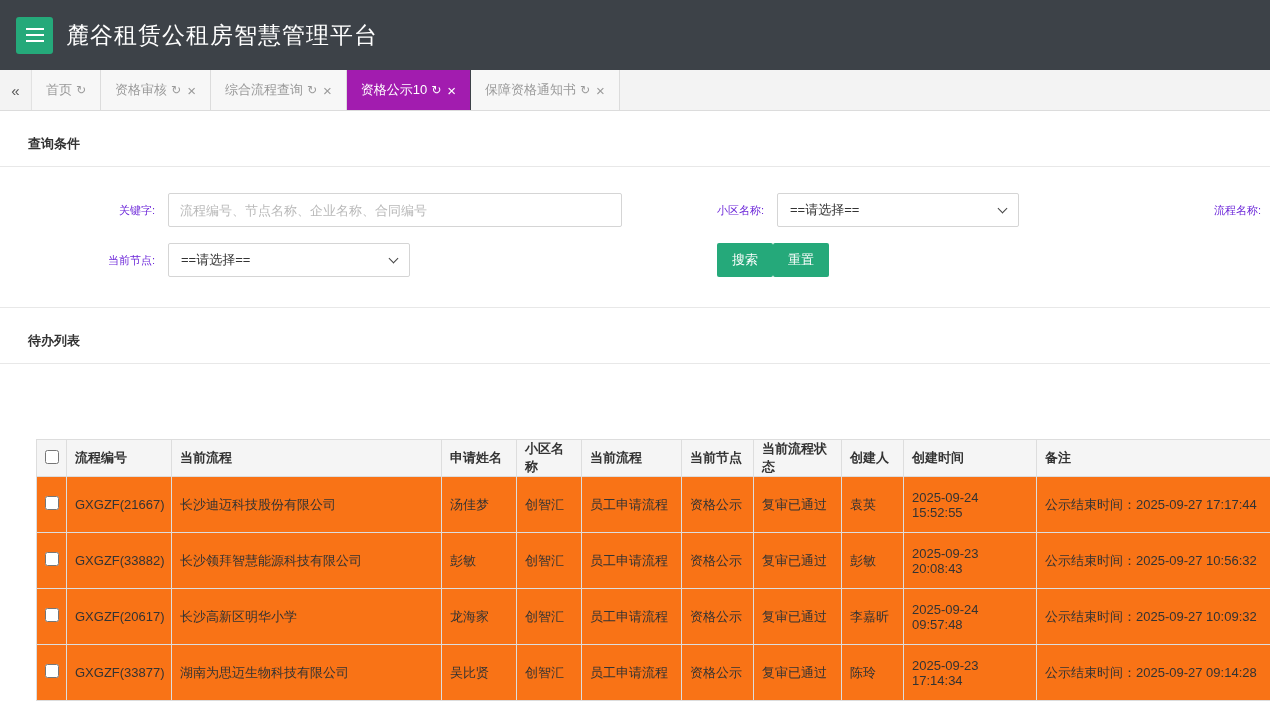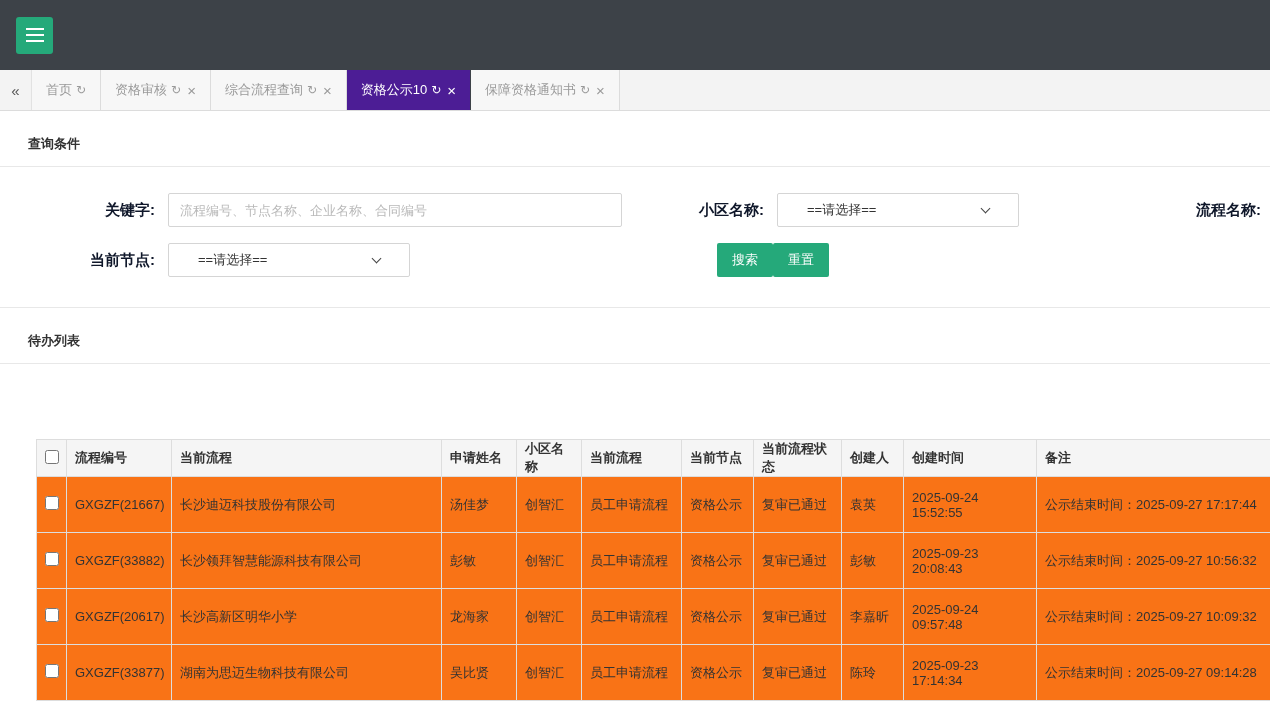--- a/index.html
+++ b/index.html
@@ -33,49 +33,49 @@
   }
   #tabs-container { display: flex; align-items: stretch; }
   .tab {
     display: flex; align-items: center; gap: 4px;
     padding: 0 14px; border-right: 1px solid #dcdcdc;
     color: #9a9a9a; font-size: 13px; cursor: pointer; background: #f7f7f7;
     white-space: nowrap;
   }
   .tab .refresh { font-size: 12px; line-height: 1; }
   .tab .close { font-size: 15px; line-height: 1; margin-left: 2px; }
-  .tab.active { background: #4c1d95; color: #fff; border-right-color: #3d4248; }
+  .tab.active { background: #a21caf; color: #fff; border-right-color: #3d4248; }
 
   
   .section-title {
     font-size: 13px; font-weight: bold; color: #333;
     padding: 24px 0 13px 28px;
   }
   .hr { border-bottom: 1px solid #e8e8e8; width: 100%; }
 
   
   .form { padding: 26px 0 30px 13px; }
   .form-row { display: flex; align-items: center; }
   .form-row + .form-row { margin-top: 16px; }
   .lbl {
-    font-size: 15px; font-weight: bold; color: #0f172a;
+    font-size: 11px; font-weight: normal; color: #6d28d9;
     text-align: right; padding-right: 13px; flex: none;
   }
   .lbl.w1 { width: 155px; }
   .lbl.w2 { width: 155px; }
   .lbl.w3 { width: 255px; }
   .keyword-input {
     width: 454px; height: 34px; border: 1px solid #d5d5d5; border-radius: 2px;
     padding: 0 11px; font-size: 13px; color: #333; outline: none; flex: none;
     font-family: "Liberation Sans", "DejaVu Sans", sans-serif;
   }
   .keyword-input::placeholder { color: #b9b9b9; }
   .select {
     width: 242px; height: 34px; border: 1px solid #d5d5d5; border-radius: 2px;
-    background: #fff; display: flex; align-items: center; padding: 0 29px;
+    background: #fff; display: flex; align-items: center; padding: 0 12px;
     font-size: 13px; color: #333; cursor: pointer; flex: none;
   }
   .select .caret {
     width: 7px; height: 7px; border-right: 1.6px solid #444; border-bottom: 1.6px solid #444;
     transform: rotate(45deg); margin-left: auto; margin-top: -4px;
   }
   .btns { margin-left: 307px; display: flex; }
   .btn {
     border: none; background: #25a97a; color: #fff; font-size: 13px;
     padding: 8px 15px; border-radius: 2px; cursor: pointer;
@@ -96,20 +96,21 @@
 </style>
 </head>
 <body>
 
 <div class="app-header">
   <button class="menu-btn">
     <i></i>
       <i></i>
       <i></i>
   </button>
+  <div class="app-title">麓谷租赁公租房智慧管理平台</div>
 </div>
 
 <div class="tab-bar">
   <div class="tab-collapse">«</div>
   <div id="tabs-container">
       <div class="tab">
         <span>首页</span>
         <span class="refresh">↻</span>
       </div>
       <div class="tab">

